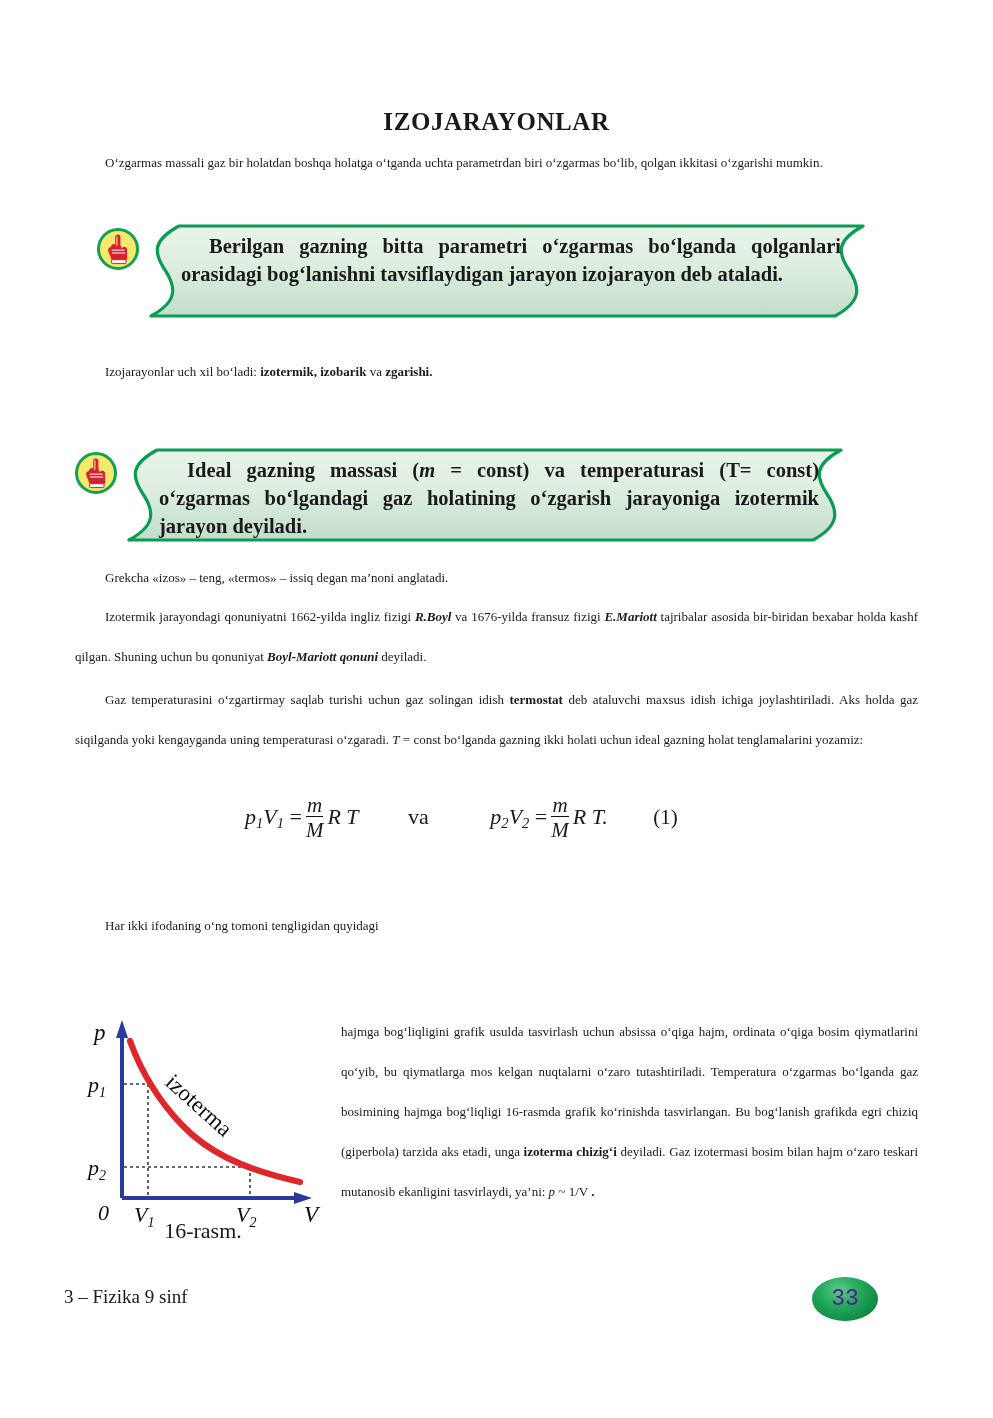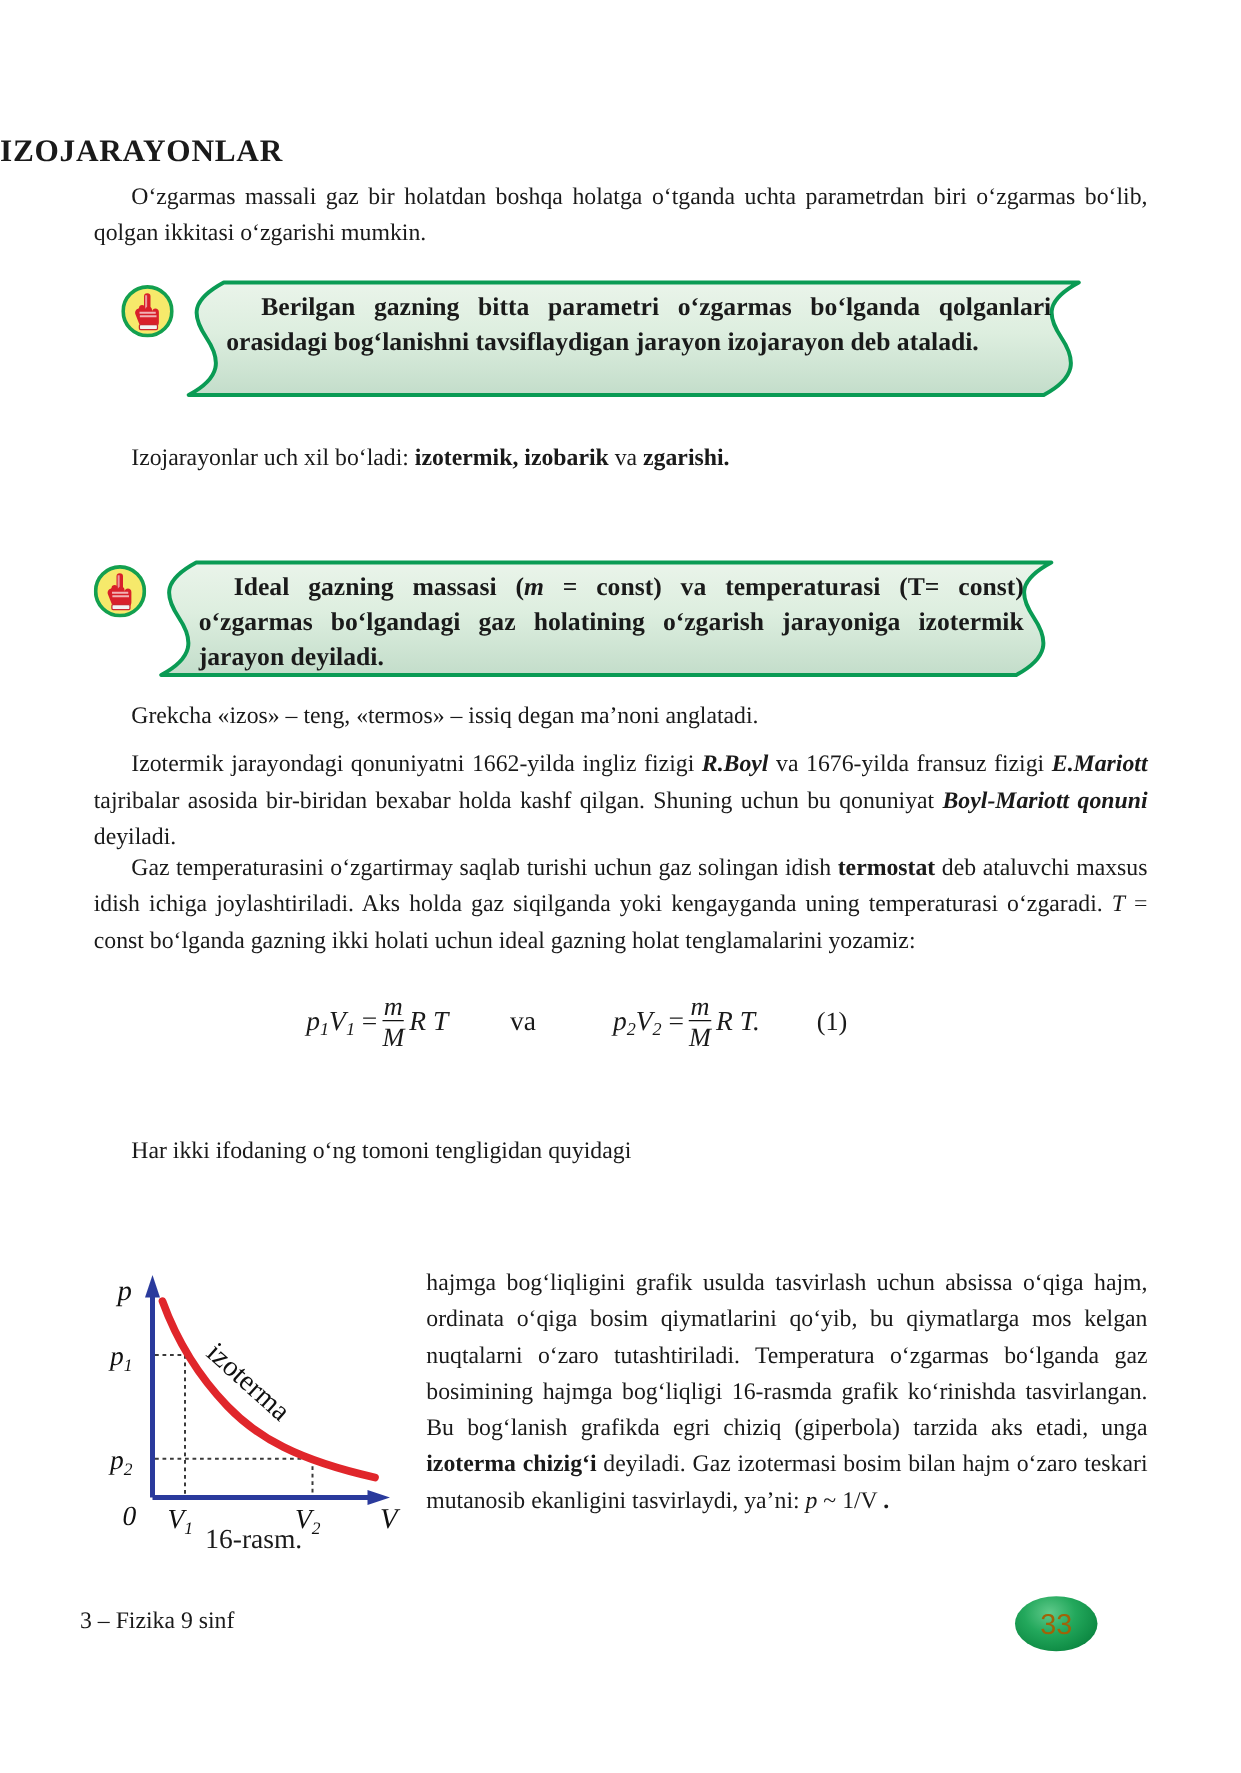--- a/index.html
+++ b/index.html
@@ -20,40 +20,41 @@
     left: 0; top: 0;
     width: 993px;
     height: 1418px;
   }
 
   
   .chapter-title {
     position: absolute;
     left: 0; top: 108px;
     width: 993px;
+    text-align: center;
     font-size: 25px;
     font-weight: bold;
     letter-spacing: 0.6px;
   }
   .section-title {
     position: absolute;
     left: 0; top: 403px;
     width: 834px;
     text-align: center;
     font-size: 26px;
     font-weight: bold;
     letter-spacing: 0.3px;
     margin-top: 44px;
   }
 
   
   .para {
     position: absolute;
-    font-size: 19px;
-    line-height: 29px;
+    font-size: 13px;
+    line-height: 40px;
     text-align: justify;
     text-justify: inter-word;
   }
   .para.indent { text-indent: 30px; }
   .b { font-weight: bold; }
   .i { font-style: italic; }
   .bi { font-weight: bold; font-style: italic; }
 
   #intro-para { left: 75px; top: 143px; width: 843px; }
   #kinds-para { left: 75px; top: 352px; width: 843px; }
@@ -167,22 +168,22 @@
     border-radius: 50%;
     background: radial-gradient(ellipse at 42% 30%, #5fc98a 0%, #23a85c 38%, #0f8c45 72%, #046a32 100%);
   }
   .page-badge .num {
     position: absolute;
     inset: 0;
     display: flex;
     align-items: center;
     justify-content: center;
     font-size: 23px;
-    color: #a16207;
-    font-family: Liberation Sans, sans-serif;
+    color: #4c1d95;
+    font-family: Liberation Mono, monospace;
   }
 </style>
 </head>
 <body>
 
 <div class="page">
 
   <div class="chapter-title">IZOJARAYONLAR</div>
 
   <div class="para indent" id="intro-para">O‘zgarmas massali gaz bir  holatdan boshqa holatga o‘tganda  uchta  parametrdan  biri  o‘zgarmas bo‘lib, qolgan  ikkitasi o‘zgarishi mumkin.</div>

